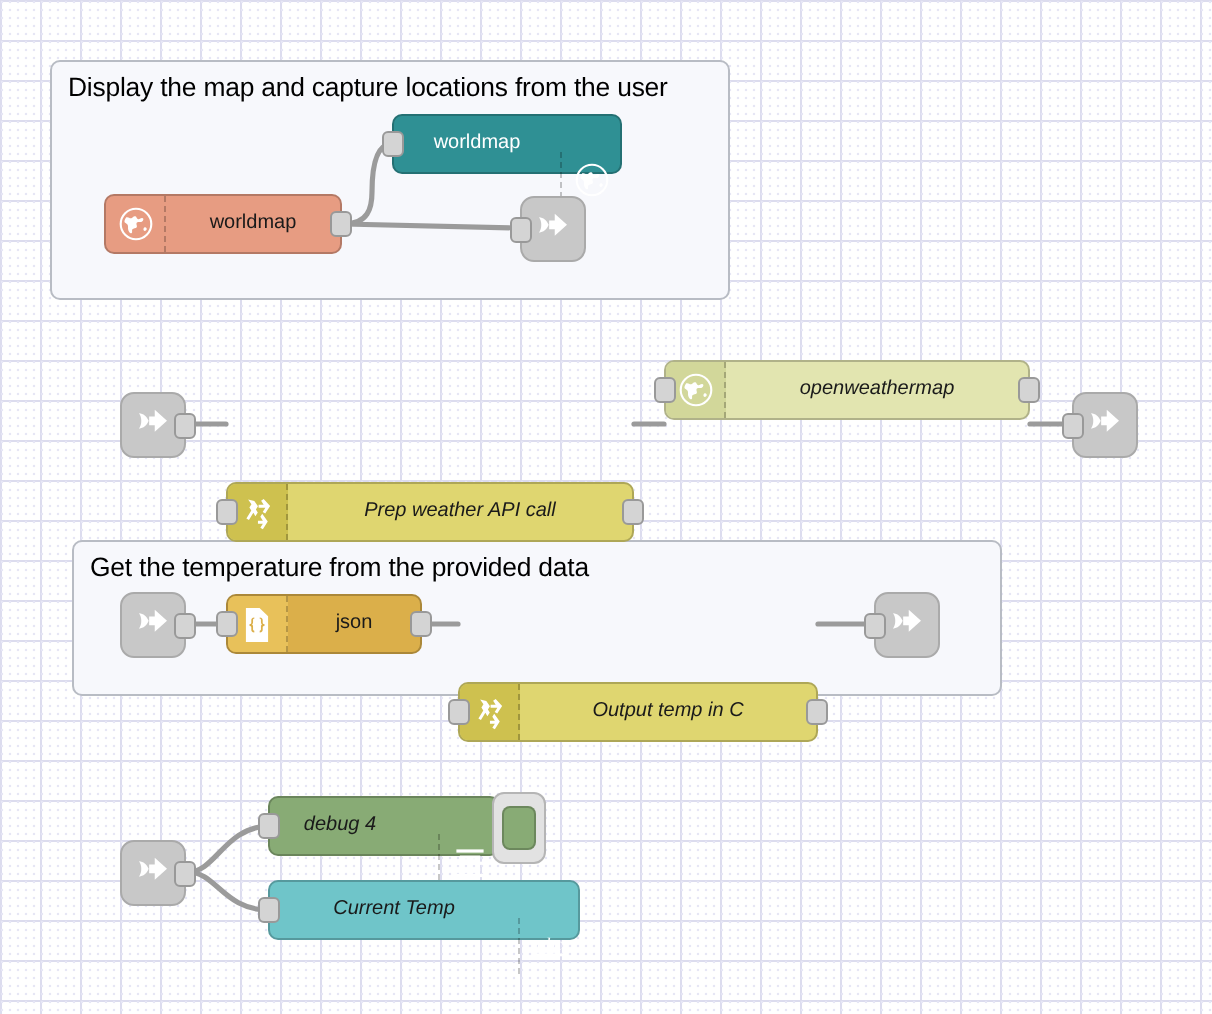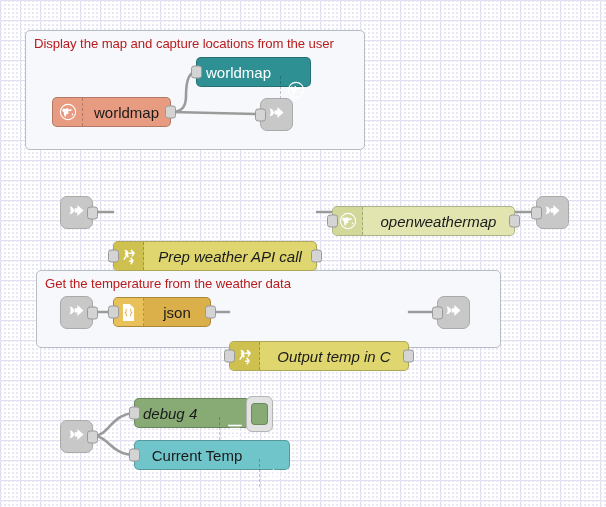--- a/index.html
+++ b/index.html
@@ -33,21 +33,21 @@
     box-sizing: border-box;
     border: 1.4px solid #b8bcc4;
     border-radius: 5px;
     background: #f7f8fc;
   }
   .group-label {
     position: absolute;
     left: 8px;
     top: 5px;
     font-size: 13.2px;
-    color: #b91c1c;
+    color: #000000;
     white-space: nowrap;
     letter-spacing: -0.1px;
   }
 
   
   .wires {
     position: absolute;
     left: 0; top: 0;
     width: 606px; height: 507px;
     pointer-events: none;
@@ -65,21 +65,21 @@
     box-sizing: border-box;
     height: 30px;
     border-radius: 5px;
     border: 1px solid rgba(0,0,0,0.22);
     display: flex;
     align-items: center;
     overflow: visible;
   }
   .node .label {
     flex: 1;
-    font-size: 15px;
+    font-size: 10px;
     color: #1a1a1a;
     text-align: center;
     white-space: nowrap;
     padding: 0 8px;
     line-height: 1;
   }
   .node .label.italic { font-style: italic; }
 
   .icon-box {
     width: 30px;
@@ -137,21 +137,21 @@
   .c-salmon   { background: #e79c82; }
   .c-teal     { background: #2f9094; }
   .c-teal .label { color: #ffffff; }
   .c-yellow   { background: #dfd670; margin-top: 44px; }
   .c-yellow-icon { background: #cec14f; }
   .c-paleyellow { background: #e2e5b0; }
   .c-paleyellow-icon { background: #d2d79a; }
   .c-gold     { background: #dbaf4a; }
   .c-gold-icon{ background: #e8c15a; }
   .c-green    { background: #88ab75; }
-  .c-cyan     { background: #6fc5c9; }
+  .c-cyan     { background: #6fc5c9; font-style: italic; }
 
   
   .debug-toggle {
     position: absolute;
     right: -24px;
     top: -3px;
     width: 27px;
     height: 36px;
     box-sizing: border-box;
     background: #e2e2e2;
@@ -174,21 +174,21 @@
 <body>
 
 <div id="canvas">
 
   <div class="group" style="left:25px;top:30px;width:340px;height:120px;">
     <div class="group-label">Display the map and capture locations from the user</div>
   </div>
 
 
   <div class="group" style="left:36px;top:270px;width:465px;height:78px;">
-    <div class="group-label">Get the temperature from the weather data</div>
+    <div class="group-label">Get the temperature from the provided data</div>
   </div>
 
 
   <svg class="wires">
 
     <path class="wire" d="M 172,112 C 184,112 186,104 186,96 C 186,84 188,72 196,72"></path>
 
     <path class="wire" d="M 172,112 L 259,114"></path>
 
     <path class="wire" d="M 94,212 L 113,212"></path>
@@ -258,21 +258,21 @@
       <svg width="19" height="19" viewBox="0 0 24 24">
         <path fill="#ffffff" d="M6.4 3.4l2.1 3.1-1.3 2 1.2 1.9-3.1 5 1.6 1 2.8-4.5 1.3 2.1 1.5-2.3-1.2-1.9 1.3-2-2.3-3.4z"></path>
         <path fill="#ffffff" d="M16.2 3.2l-1.6 1 1.6 2.6H13v1.9h4.3l-1.7 2.6 1.6 1 3.1-4.8z"></path>
         <path fill="#ffffff" d="M15.3 12.5l-1.2 1.9 1.6 2.5h-3.1v1.9h3.1l-1.6 2.5 1.6 1 3.1-4.9z"></path>
       </svg>
     </span>
     <span class="label italic">Prep weather API call</span>
     <span class="port out"></span>
   </div>
 
-  <div class="node c-paleyellow" style="left:332px;top:206px;width:183px;">
+  <div class="node c-paleyellow" style="left:332px;top:180px;width:183px;">
     <span class="port in"></span>
     <span class="icon-box left c-paleyellow-icon">
       <svg width="18" height="18" viewBox="0 0 24 24">
         <circle cx="12" cy="12" r="10.2" fill="none" stroke="#ffffff" stroke-width="1.4"></circle>
         <path fill="#ffffff" d="M5.5 7.5c1.6-.4 2.2.9 3.4.6 1.1-.3 1.4-1.6 2.7-1.2 1 .3.6 1.7 1.8 1.9 1.3.2 2-1.2 3.1-.6.9.5.2 2-.9 2.4-1.2.4-2.6-.3-3.2.7-.5.9.6 1.9.1 2.8-.6 1-2.2.5-2.9 1.4-.6.8.3 2.2-.6 2.6-1 .5-1.9-1-2.2-2.2-.3-1.3.2-2.6-.5-3.6-.6-.9-2-.9-2-2 0-1 .9-2.5 1.2-2.8z"></path>
         <path fill="#ffffff" d="M17.8 14.2c.8-.3 1.6.6 1.3 1.5-.3.9-1.4 1.2-1.9.6-.5-.6-.2-1.8.6-2.1z"></path>
       </svg>
     </span>
     <span class="label italic">openweathermap</span>
     <span class="port out"></span>

